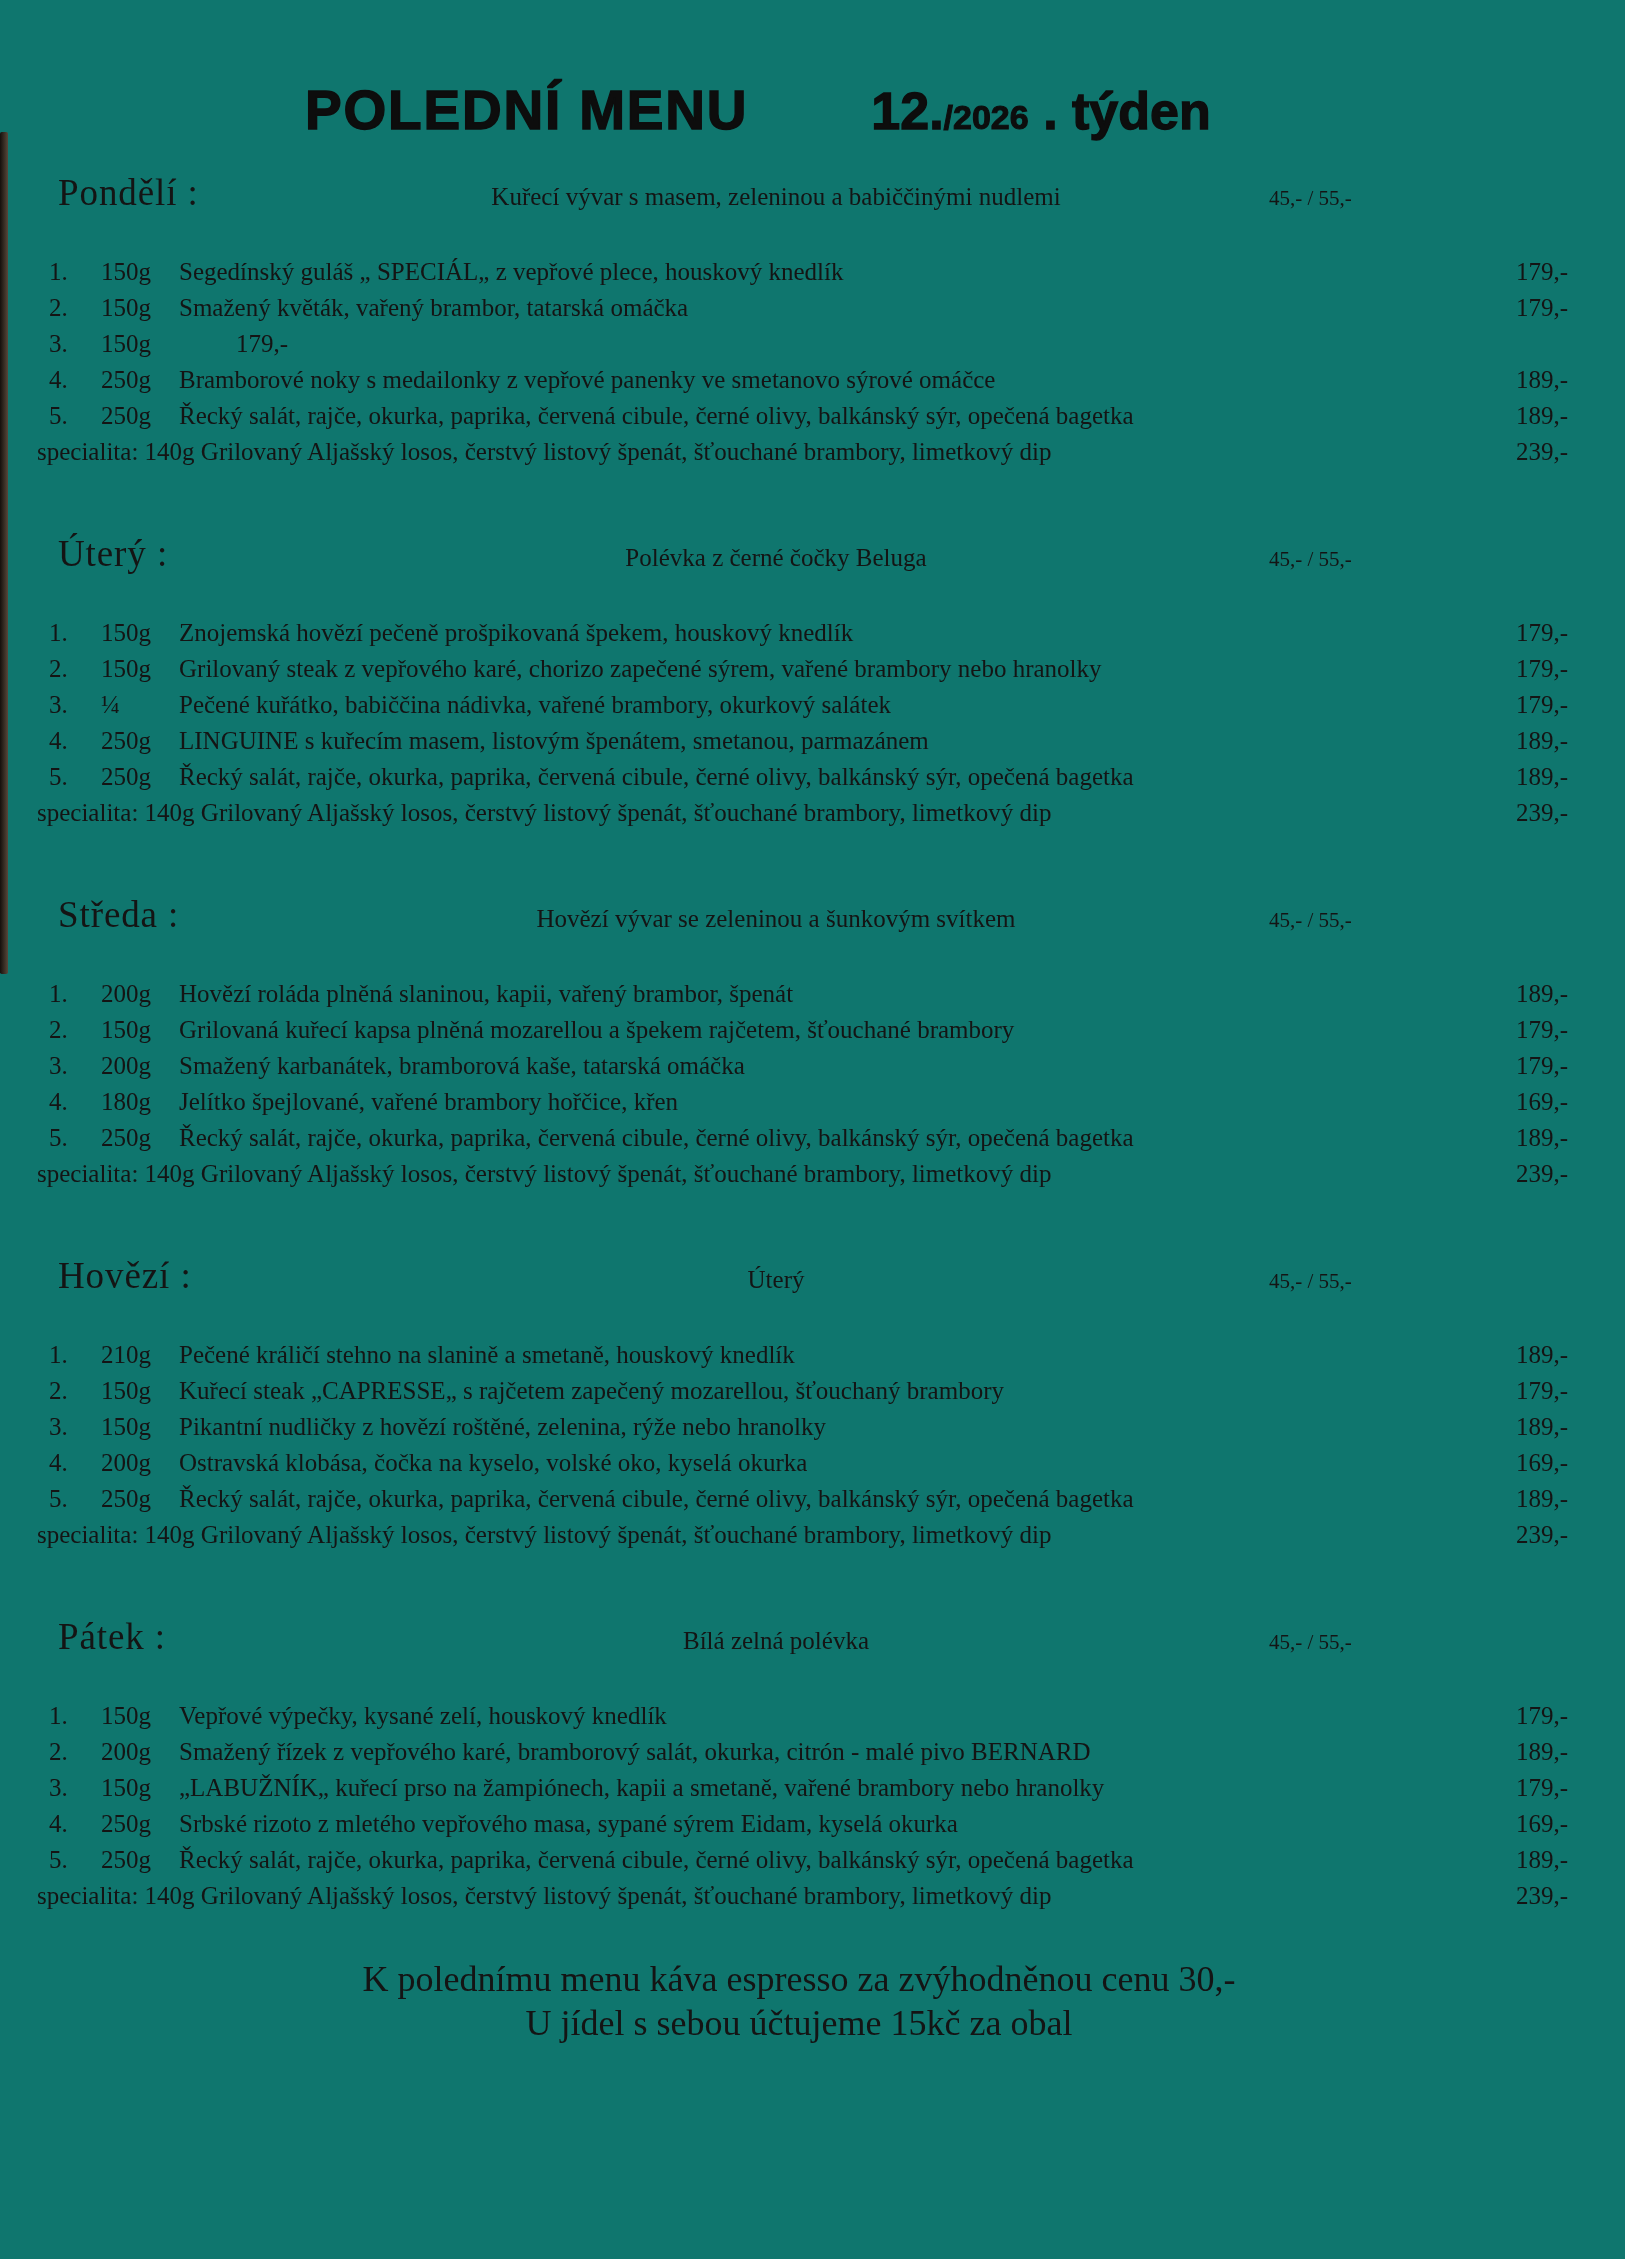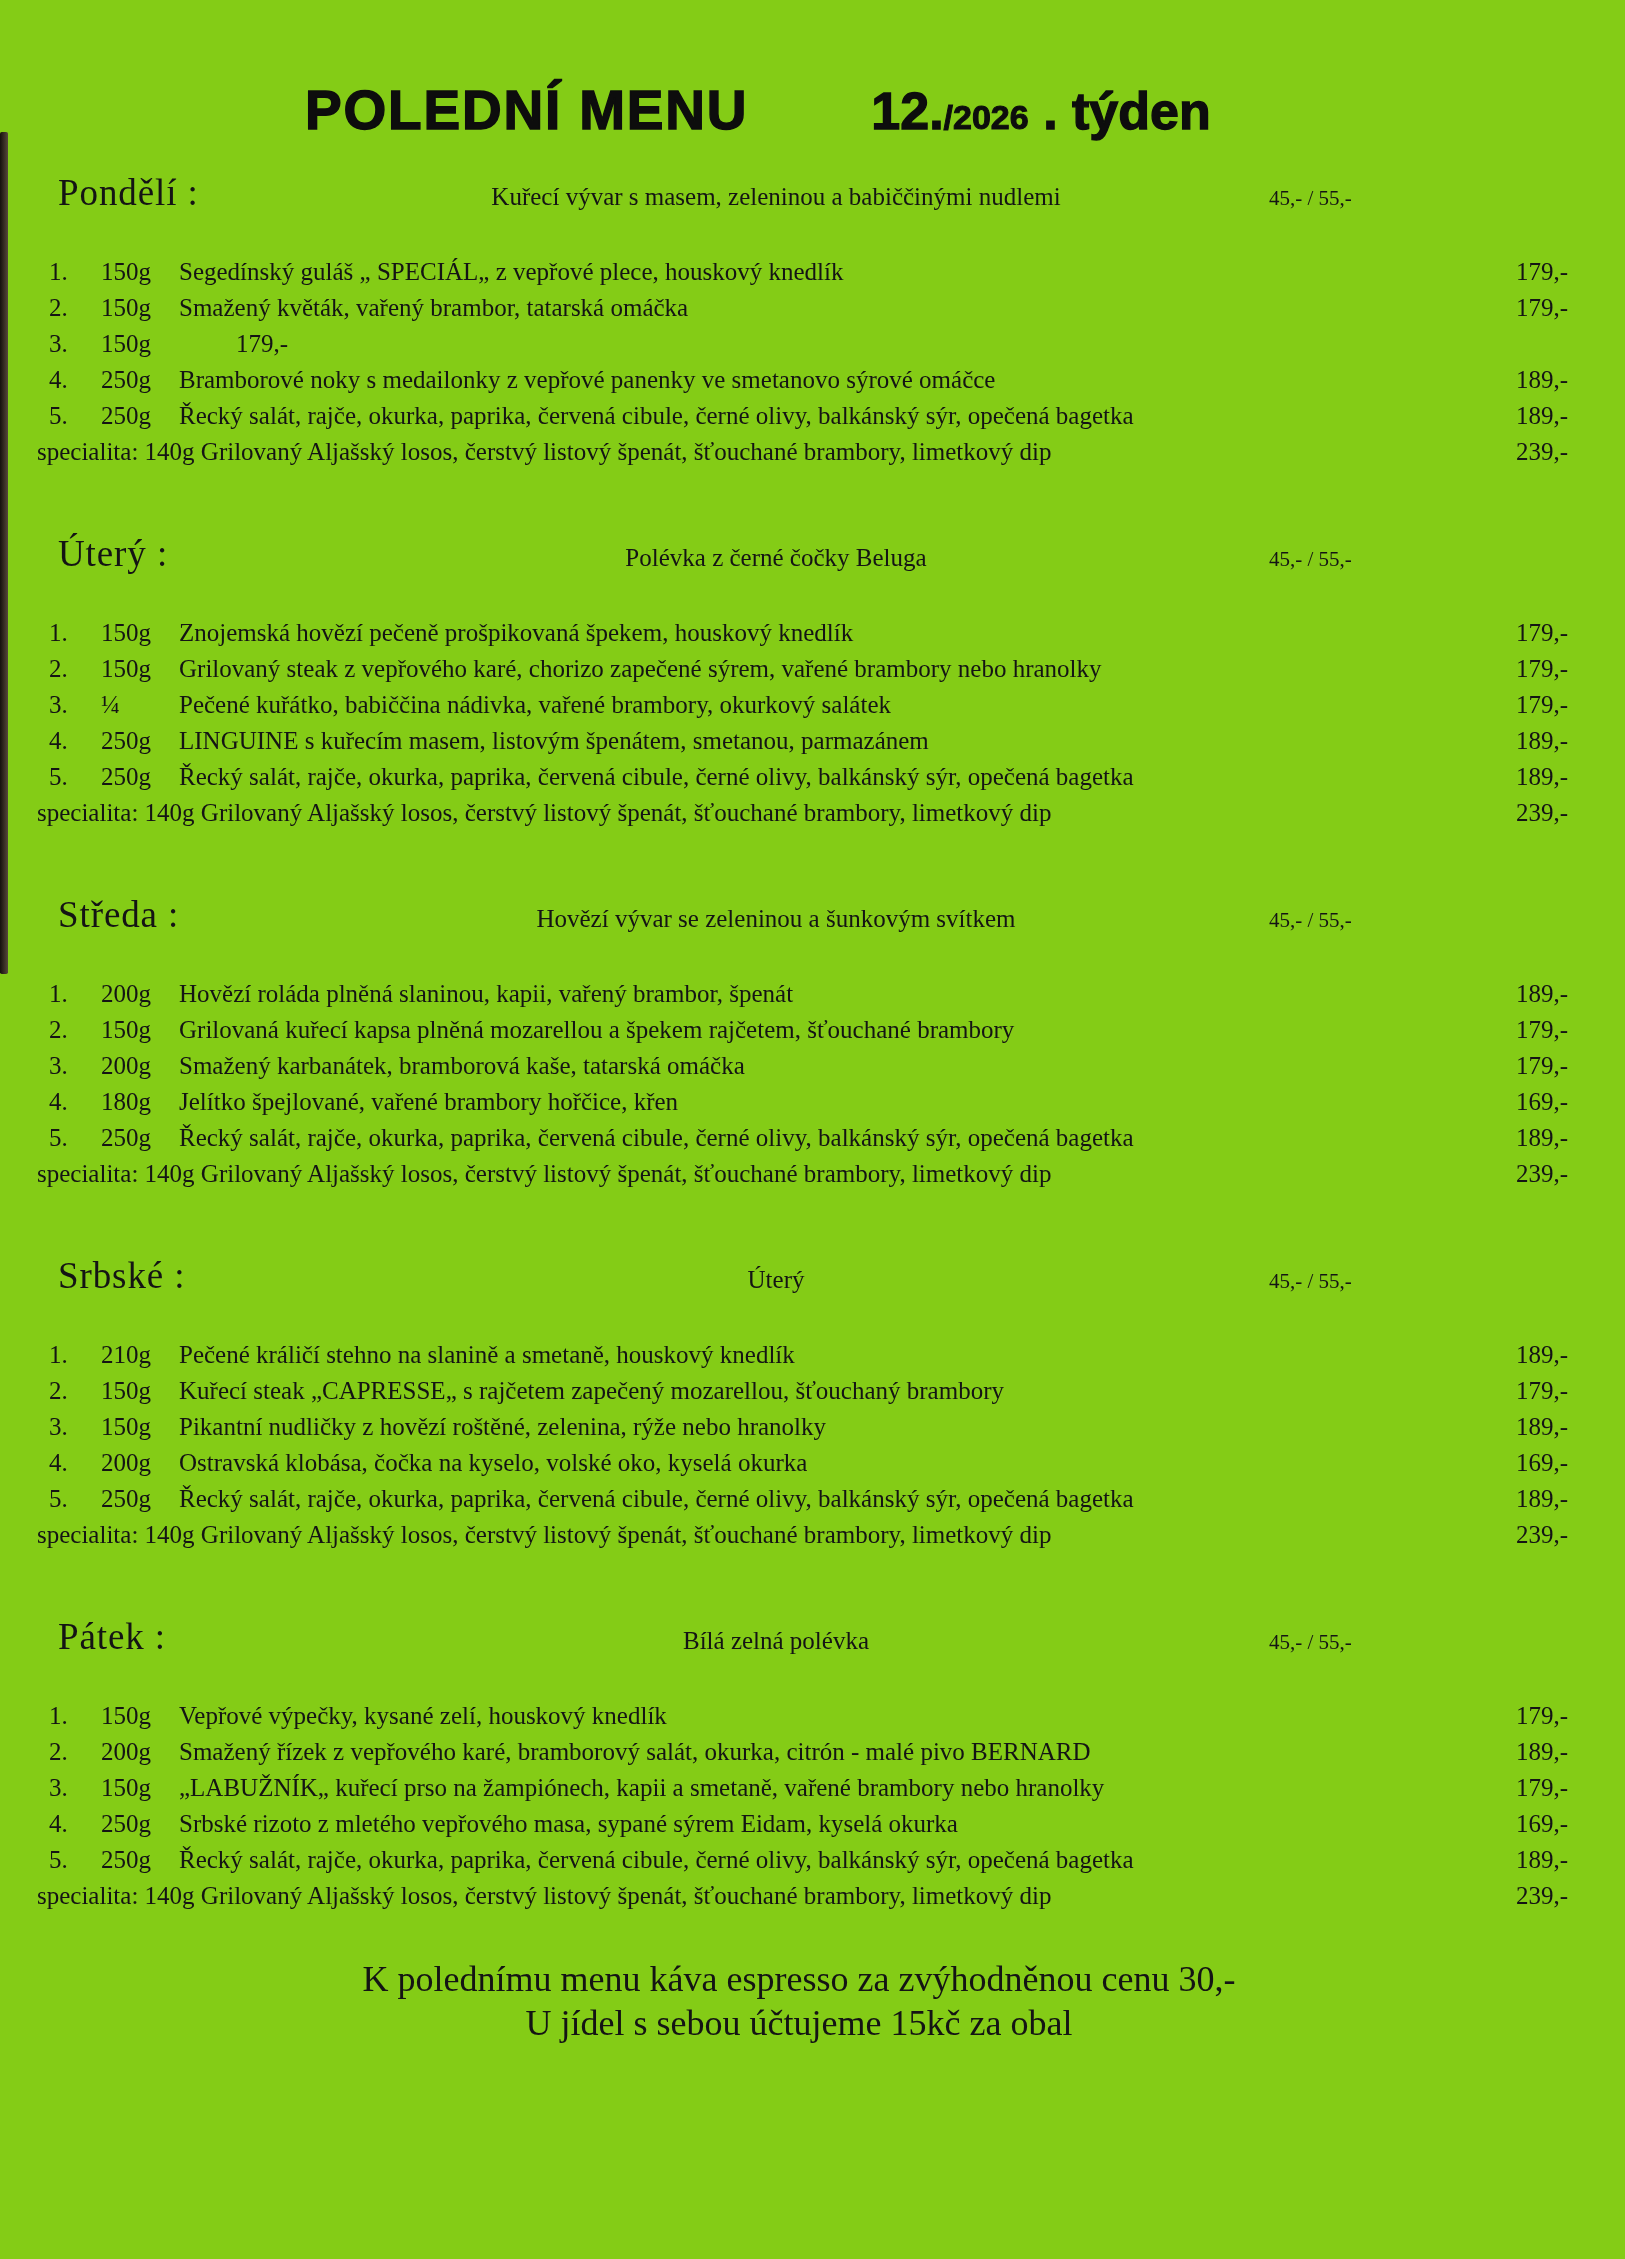--- a/index.html
+++ b/index.html
@@ -1,20 +1,20 @@
 <!DOCTYPE html>
 <html style="font-size:14.3px"><head>
 <meta charset="utf-8">
 <style>
   html, body { margin: 0; padding: 0; background: #e9e7e3; }
   .page {
     position: relative;
     width: 1625px;
     height: 2260px;
-    background: #84cc16;
+    background: #0f766e;
     color: #141414;
     font-family: "Liberation Serif", serif;
     overflow: hidden;
   }
   .scan-strip {
     position: absolute;
     left: 0; top: 132px;
     width: 8px; height: 842px;
     background: linear-gradient(to right, #15100c, #57483a);
     border-radius: 1.8px;
@@ -235,21 +235,21 @@
   </div>
 </div>
     <div class="special-row">
       <span class="special-desc">specialita: 140g Grilovaný Aljašský losos, čerstvý listový špenát, šťouchané brambory, limetkový dip</span>
       <span class="special-price">239,-</span>
     </div>
   </section>
 
   <section class="day">
     <div class="day-row">
-      <span class="day-name">Srbské :</span>
+      <span class="day-name">Hovězí :</span>
       <span class="soup-name">Úterý</span>
       <span class="soup-price">45,- / 55,-</span>
     </div>
     <div class="items">
   <div class="item-row">
     <span class="item-num">1.</span>
     <span class="item-weight">210g</span>
     <span class="item-desc">Pečené králičí stehno na slanině a smetaně, houskový knedlík</span>
     <span class="item-price">189,-</span>
   </div>

